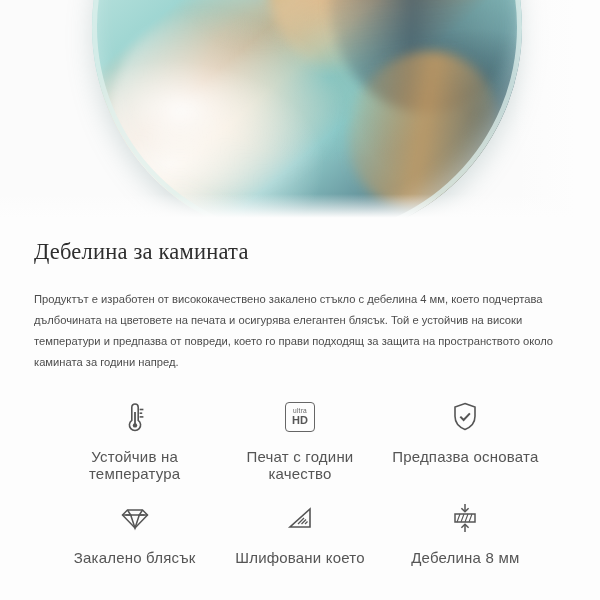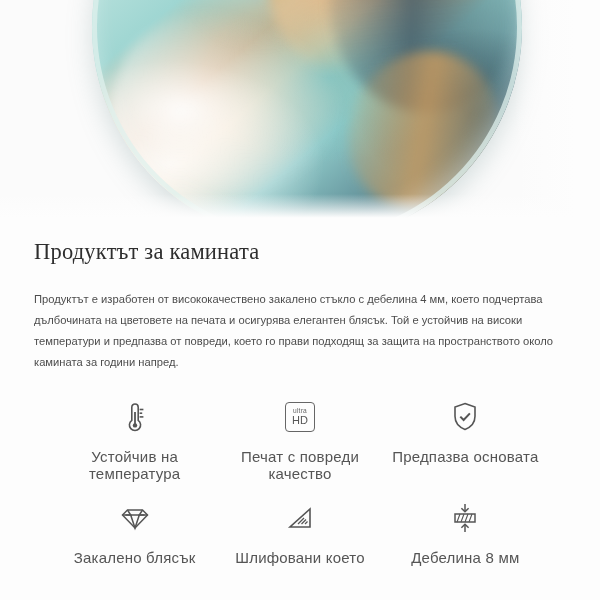--- a/index.html
+++ b/index.html
@@ -144,21 +144,21 @@
   }
   .ultrahd {
     width: 30px; height: 30px;
     border: 1.6px solid #666;
     border-radius: 4px;
     display: flex; flex-direction: column;
     align-items: center; justify-content: center;
     line-height: 1;
   }
   .ultrahd .u1 { font-size: 6.6px; color: #666; letter-spacing: 0.2px; }
-  .ultrahd .u2 { font-size: 11px; font-weight: normal; color: #555; margin-top: 1px; }
+  .ultrahd .u2 { font-size: 11px; font-weight: bold; color: #555; margin-top: 1px; }
 </style>
 </head>
 <body>
 
 <div class="page">
 
   <div class="hero">
     <div class="hero-disc">
       <div class="streak s4"></div>
       <div class="streak s1"></div>
@@ -166,21 +166,21 @@
       <div class="streak s5"></div>
       <div class="streak s3"></div>
       <div class="edge"></div>
     </div>
     <div class="hero-rightfade"></div>
     <div class="hero-bottomfade"></div>
   </div>
 
   <div class="content">
     <h1 class="headline">
-      <span>Продуктът за камината</span>
+      <span>Дебелина за камината</span>
     </h1>
     <p class="body-copy">Продуктът е изработен от висококачествено закалено стъкло с дебелина 4 мм, което подчертава дълбочината на цветовете на печата и осигурява елегантен блясък. Той е устойчив на високи температури и предпазва от повреди, което го прави подходящ за защита на пространството около камината за години напред.</p>
 
     <div class="features">
 
       <div class="feature">
         <div class="glyph">
           <svg width="34" height="38" viewBox="0 0 34 38" fill="none" stroke="#555" stroke-width="1.6">
             <path d="M17 6a3.2 3.2 0 0 1 3.2 3.2v13.1a5.6 5.6 0 1 1-6.4 0V9.2A3.2 3.2 0 0 1 17 6z"></path>
             <line x1="21.6" y1="11.5" x2="25.4" y2="11.5"></line>
@@ -193,21 +193,21 @@
         <div class="caption">Устойчив на температура</div>
       </div>
 
       <div class="feature">
         <div class="glyph">
           <div class="ultrahd">
             <span class="u1">ultra</span>
             <span class="u2">HD</span>
           </div>
         </div>
-        <div class="caption">Печат с повреди качество</div>
+        <div class="caption">Печат с години качество</div>
       </div>
 
       <div class="feature">
         <div class="glyph">
           <svg width="34" height="38" viewBox="0 0 34 38" fill="none" stroke="#555" stroke-width="1.6">
             <path d="M17 5.5l10 3.6v9.2c0 6.6-4.4 11-10 13.2-5.6-2.2-10-6.6-10-13.2V9.1z"></path>
             <path d="M12.3 18.6l3.3 3.4 6.3-6.6" stroke-width="2"></path>
           </svg>
         </div>
         <div class="caption">Предпазва основата</div>

